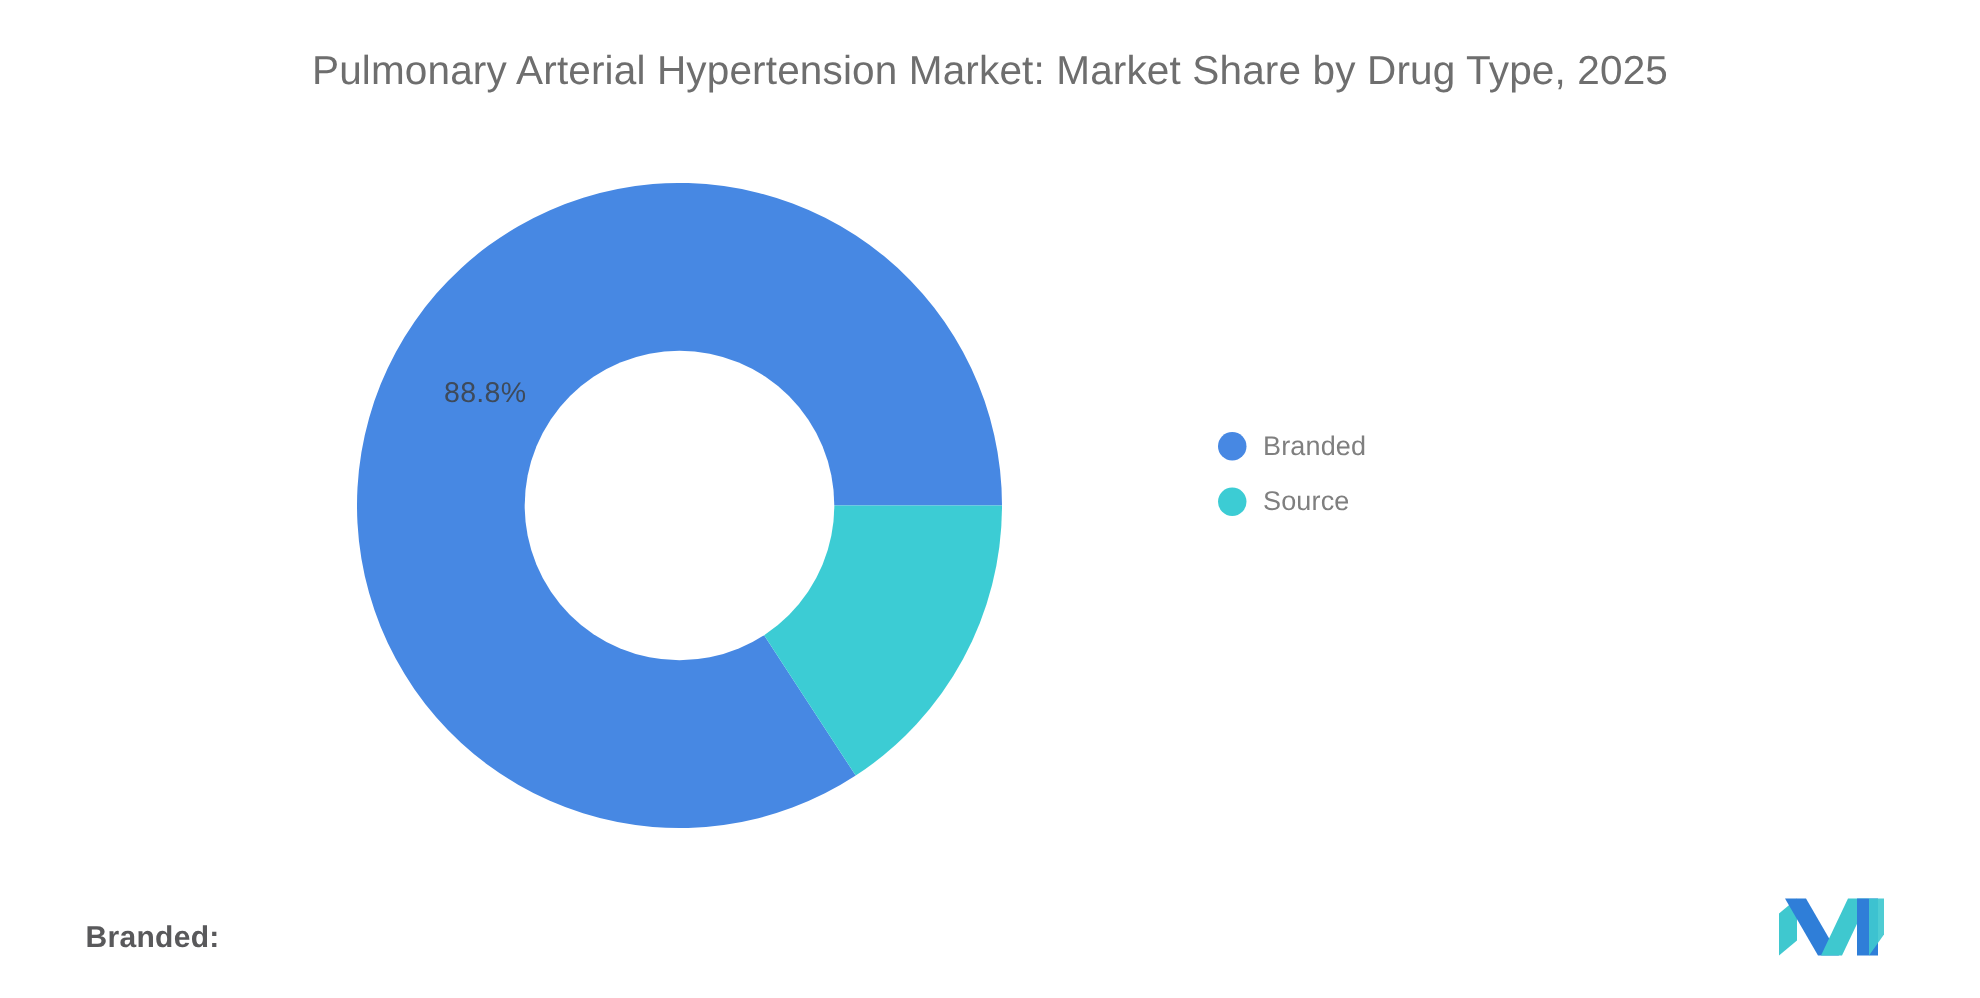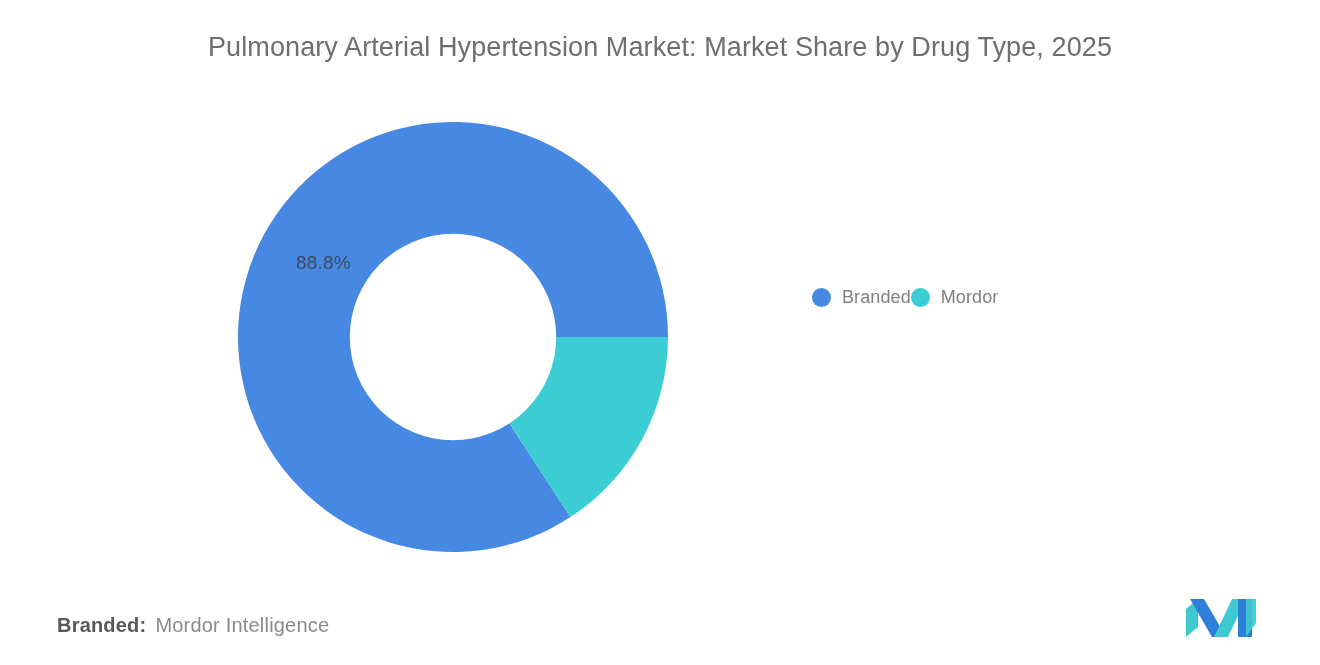--- a/index.html
+++ b/index.html
@@ -59,20 +59,22 @@
     letter-spacing: 0.2px;
     white-space: nowrap;
   }
 
   
   #legend {
     position: absolute;
     left: 812px;
     top: 286px;
     display: flex;
+    flex-direction: column;
+    gap: 15px;
   }
   .legend-item {
     display: flex;
     align-items: center;
     height: 22px;
   }
   .legend-swatch {
     width: 19px;
     height: 19px;
     border-radius: 50%;
@@ -142,27 +144,26 @@
 
   <div id="slice-label-branded">88.8%</div>
 
   <div id="legend">
     <div class="legend-item">
       <span class="legend-swatch" style="background:#4788e3"></span>
       <span class="legend-label">Branded</span>
     </div>
     <div class="legend-item">
       <span class="legend-swatch" style="background:#3cccd4"></span>
-      <span class="legend-label">Mordor</span>
+      <span class="legend-label">Source</span>
     </div>
   </div>
 
   <div id="footer-source">
     <span id="source-label">Branded:</span>
-    <span id="source-value">Mordor Intelligence</span>
   </div>
 
   <div id="brand-logo">
     <svg width="74" height="42" viewBox="0 0 74 42">
 
       <polygon points="2,40 2,12 14,2 14,30" fill="#3fc8cf"></polygon>
 
       <polygon points="6,2 20,2 42,40 28,40" fill="#2f7ed8"></polygon>
 
       <polygon points="30,40 44,40 62,2 48,2" fill="#3fc8cf"></polygon>

